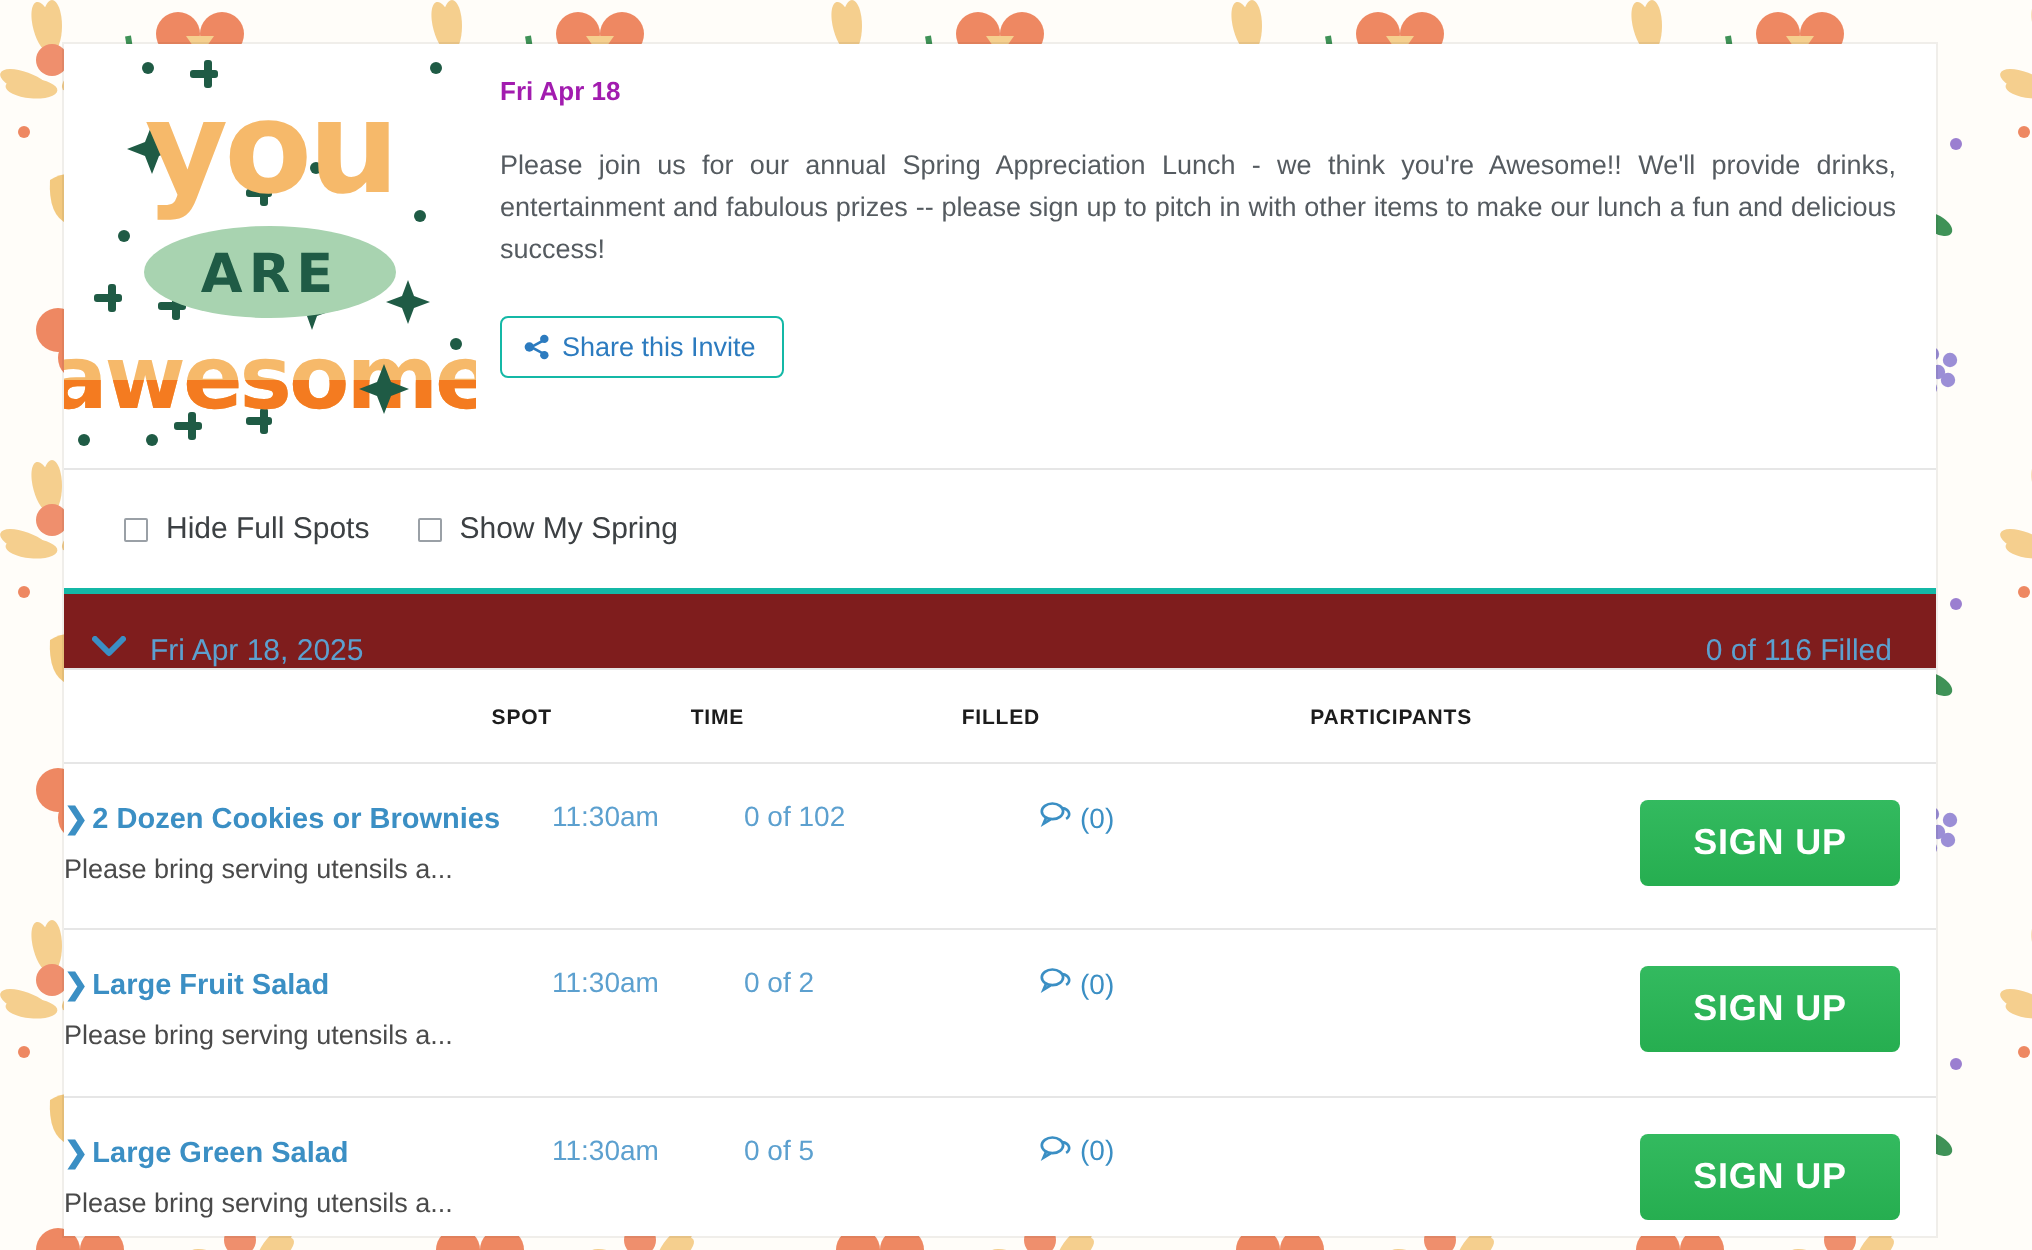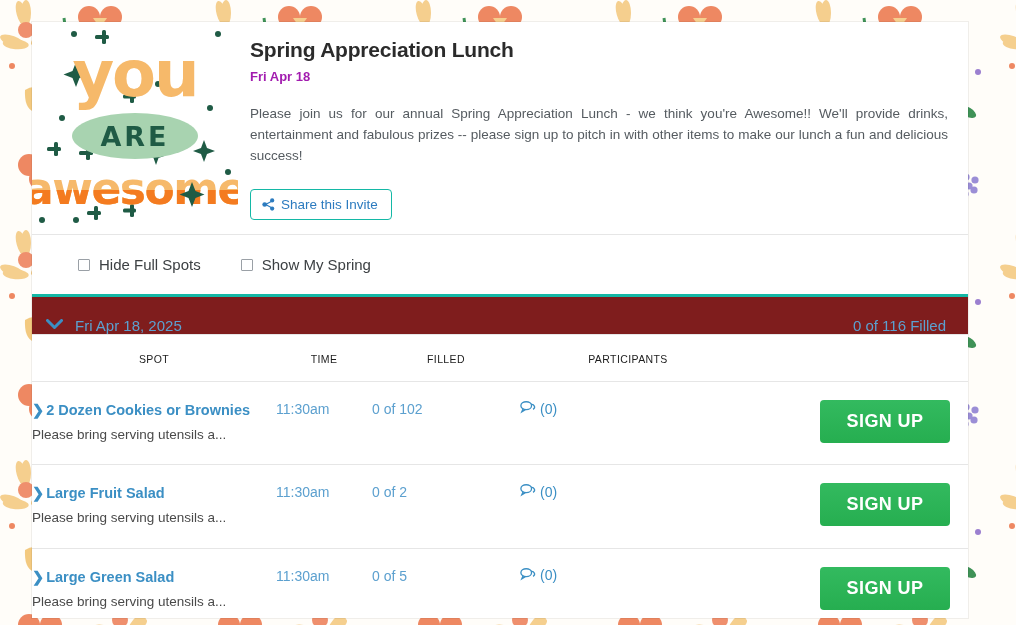--- a/index.html
+++ b/index.html
@@ -91,21 +91,20 @@
     align-items: center;
     gap: 24px;
     padding: 17px 0 17px 30px;
     height: 59px;
   }
   .filt {
     display: inline-flex;
     align-items: center;
     gap: 9px;
     cursor: pointer;
-    margin-left: 16px;
   }
   .cbx {
     width: 12px; height: 12px;
     border: 1px solid #9aa0a6;
     border-radius: 1px;
     background: #fff;
     display: inline-block;
   }
   .filt span.lbl {
     font-size: 15px;
@@ -136,23 +135,23 @@
     color: #5ca0cf;
   }
 
   
   table.spots {
     width: 100%;
     border-collapse: collapse;
     table-layout: fixed;
   }
   table.spots th {
-    text-align: center;
+    text-align: right;
     font-size: 10.5px;
-    font-weight: normal;
+    font-weight: bold;
     letter-spacing: .4px;
     color: #1c1c1c;
     padding: 18px 0 16px 0;
   }
   th.c-spot { width: 244px; padding-left: 14px; }
   th.c-time { width: 96px; }
   th.c-fill { width: 148px; }
   th.c-part { width: 216px; }
   th.c-act  { width: auto; }
 
@@ -343,21 +342,20 @@
         <text x="103" y="182" text-anchor="middle" font-family="'DejaVu Sans', sans-serif" font-size="44" font-weight="bold" fill="#f6b96a" letter-spacing="-1.5">awesome</text>
         <g clip-path="url(#lowerhalf)">
           <text x="103" y="182" text-anchor="middle" font-family="'DejaVu Sans', sans-serif" font-size="44" font-weight="bold" fill="#f47b20" letter-spacing="-1.5">awesome</text>
         </g>
 
         <path d="M160,160 l3.5,9 9,3.5 -9,3.5 -3.5,9 -3.5,-9 -9,-3.5 9,-3.5z" fill="#1f5b45"></path>
       </svg>
     </div>
 
     <div class="hdr-body">
-      <h1 class="evt-title">Spring Appreciation Lunch</h1>
       <div class="evt-date">Fri Apr 18</div>
       <p class="evt-desc">Please join us for our annual Spring Appreciation Lunch - we think you're Awesome!! We'll provide drinks, entertainment and fabulous prizes -- please sign up to pitch in with other items to make our lunch a fun and delicious success!</p>
       <button class="share-btn">
         <span>
           <svg width="13" height="13" viewBox="0 0 16 16" fill="#2c7bbf">
             <circle cx="12.5" cy="3" r="2.6"></circle>
               <circle cx="12.5" cy="13" r="2.6"></circle>
               <circle cx="3.3" cy="8" r="2.9"></circle>
             <path d="M4.6 7 L11 3.6 L11.7 5 L5.3 8.4 Z"></path>
             <path d="M5.3 7.6 L11.7 11 L11 12.4 L4.6 9 Z"></path>

